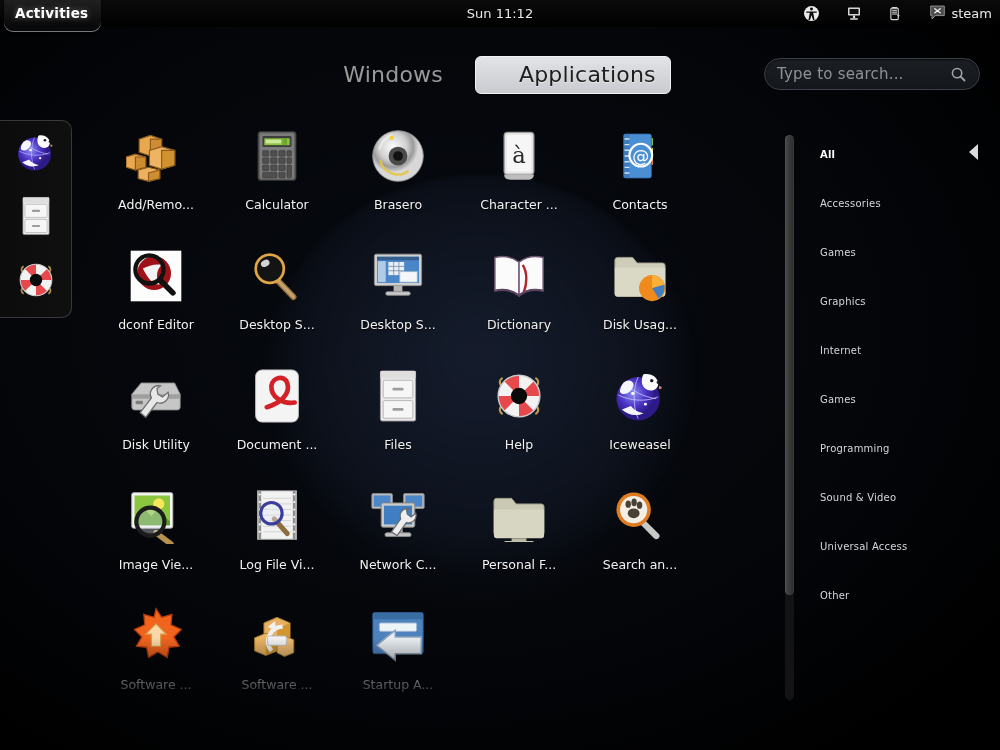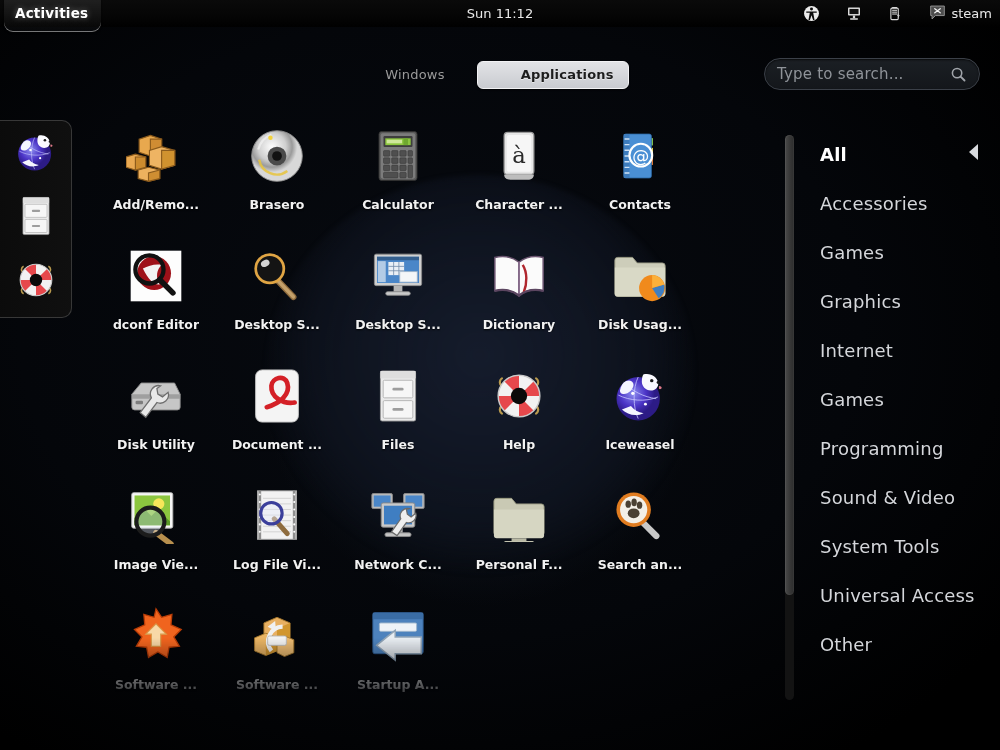--- a/index.html
+++ b/index.html
@@ -62,25 +62,25 @@
   #steam-item{ display:flex; align-items:center; gap:6px; cursor:pointer; }
   #steam-label{ font-size:13px; color:#e9e9e9; }
 
   
   #tabbar{
     position:absolute; top:58px; left:0; width:1000px; height:34px;
     display:flex; align-items:center; justify-content:center; gap:18px;
     z-index:25;
   }
   .tab{
-    font-size:13px; color:#9a9a9a; padding:5px 14px 6px; border-radius:6px;
+    font-size:22px; color:#9a9a9a; padding:5px 14px 6px; border-radius:6px;
     cursor:pointer; letter-spacing:.2px;
   }
   .tab.selected{
-    color:#1d1d1d; font-weight:bold;
+    color:#1d1d1d; font-weight:normal;
     background:linear-gradient(180deg,#e2e3e6 0%,#c9cbd0 100%);
     border:1px solid #f2f2f4;
     box-shadow:0 1px 2px rgba(0,0,0,.65);
     text-shadow:0 1px 0 rgba(255,255,255,.5);
     padding-left:43px;
   }
 
   
   #search-entry{
     position:absolute; top:58px; right:20px;
@@ -118,34 +118,34 @@
     justify-content:start;
   }
   .app-item{
     width:120px; height:120px;
     display:flex; flex-direction:column; align-items:center; justify-content:flex-start;
     padding-top:14px; cursor:pointer; border-radius:6px;
   }
   .app-icon{ width:64px; height:64px; display:flex; align-items:center; justify-content:center; }
   .app-icon svg{ display:block; }
   .app-label{
-    margin-top:9px; font-size:12.5px; color:#f2f2f2; font-weight:bold;
+    margin-top:9px; font-size:12.5px; color:#f2f2f2; font-weight:normal;
     text-align:center; white-space:nowrap; overflow:hidden; max-width:116px;
     text-shadow:0 1px 2px rgba(0,0,0,.9);
   }
 
   
   #categories{
     position:absolute; right:0; top:130px; width:210px; height:580px; z-index:15;
     padding-left:30px;
   }
   .cat-item{
     position:relative;
     height:49px; display:flex; align-items:center;
-    font-size:18px; color:#d5d7db; cursor:pointer; letter-spacing:.2px;
+    font-size:10px; color:#d5d7db; cursor:pointer; letter-spacing:.2px;
   }
   .cat-item.selected{ color:#fff; font-weight:bold; }
   #cat-arrow{
     position:absolute; right:22px; top:14px;
     width:0; height:0;
     border-top:8px solid transparent; border-bottom:8px solid transparent;
     border-right:9px solid #d8dade;
   }
   #cat-scroll{
     position:absolute; right:206px; top:135px; width:9px; height:565px;
@@ -295,41 +295,20 @@
         <path d="M21 33l0 11-11 3V33z" fill="#cc8b2e"></path>
         <path d="M24 44l12 3v9l-12 3-11-3v-9z" fill="#edb15e"></path>
         <path d="M36 47v9l-12 3v-9z" fill="#cf8e32"></path>
       </g>
           </svg>
         </div>
         <div class="app-label">Add/Remo...</div>
       </div>
       <div class="app-item">
         <div class="app-icon">
-          <svg width="60" height="60" viewBox="0 0 64 64">
-      <defs>
-              <radialGradient id="cdg" cx="40%" cy="32%">
-        <stop offset="0" stop-color="#fdfdfd"></stop>
-                <stop offset=".55" stop-color="#cfcfcf"></stop>
-        <stop offset=".8" stop-color="#9a9a9a"></stop>
-                <stop offset="1" stop-color="#d8d8d8"></stop>
-              </radialGradient>
-            </defs>
-      <circle cx="32" cy="32" r="27" fill="url(#cdg)" stroke="#8c8c8c"></circle>
-      <circle cx="32" cy="32" r="10" fill="#4a4a4a"></circle>
-      <circle cx="32" cy="32" r="5.2" fill="#121212"></circle>
-      <path d="M13 36a19 19 0 0 0 30 12" fill="none" stroke="#e8c43c" stroke-width="2.6" opacity=".85"></path>
-      <path d="M26 9a24 24 0 0 0-14 16" fill="none" stroke="#f0f0f0" stroke-width="2.4" opacity=".8"></path>
-      <circle cx="25" cy="12.5" r="2.4" fill="#f2d23e"></circle>
-          </svg>
-        </div>
-        <div class="app-label">Brasero</div>
-      </div>
-      <div class="app-item">
-        <div class="app-icon">
           <svg width="58" height="58" viewBox="0 0 64 64">
       <rect x="11" y="5" width="42" height="54" rx="3" fill="#5c5c5c" stroke="#313131"></rect>
       <rect x="13" y="7" width="38" height="50" rx="2" fill="#7c7c7c"></rect>
       <rect x="16" y="10" width="32" height="12" rx="1.4" fill="#3e3e3e"></rect>
       <rect x="18" y="12.5" width="28" height="7.5" fill="#8cc63f"></rect>
       <rect x="19.5" y="14" width="17" height="4" fill="#cfe79b"></rect>
       <rect x="38" y="12.5" width="5" height="7.5" fill="#6fa82f"></rect>
       <g fill="#4f4f4f" stroke="#373737" stroke-width=".6">
         <rect x="16" y="26" width="7" height="6.2" rx="1"></rect>
               <rect x="25" y="26" width="7" height="6.2" rx="1"></rect>
@@ -345,20 +324,41 @@
               <rect x="43" y="42" width="5" height="14" rx="1"></rect>
         <rect x="16" y="50" width="16" height="6.2" rx="1"></rect>
               <rect x="34" y="50" width="7" height="6.2" rx="1"></rect>
       </g>
           </svg>
         </div>
         <div class="app-label">Calculator</div>
       </div>
       <div class="app-item">
         <div class="app-icon">
+          <svg width="60" height="60" viewBox="0 0 64 64">
+      <defs>
+              <radialGradient id="cdg" cx="40%" cy="32%">
+        <stop offset="0" stop-color="#fdfdfd"></stop>
+                <stop offset=".55" stop-color="#cfcfcf"></stop>
+        <stop offset=".8" stop-color="#9a9a9a"></stop>
+                <stop offset="1" stop-color="#d8d8d8"></stop>
+              </radialGradient>
+            </defs>
+      <circle cx="32" cy="32" r="27" fill="url(#cdg)" stroke="#8c8c8c"></circle>
+      <circle cx="32" cy="32" r="10" fill="#4a4a4a"></circle>
+      <circle cx="32" cy="32" r="5.2" fill="#121212"></circle>
+      <path d="M13 36a19 19 0 0 0 30 12" fill="none" stroke="#e8c43c" stroke-width="2.6" opacity=".85"></path>
+      <path d="M26 9a24 24 0 0 0-14 16" fill="none" stroke="#f0f0f0" stroke-width="2.4" opacity=".8"></path>
+      <circle cx="25" cy="12.5" r="2.4" fill="#f2d23e"></circle>
+          </svg>
+        </div>
+        <div class="app-label">Brasero</div>
+      </div>
+      <div class="app-item">
+        <div class="app-icon">
           <svg width="56" height="58" viewBox="0 0 64 64">
       <rect x="15" y="5" width="34" height="48" rx="4" fill="#e6e6e6" stroke="#9c9c9c" stroke-width="1.4"></rect>
       <rect x="18" y="8" width="28" height="42" rx="3" fill="#f6f6f6"></rect>
       <path d="M15 53c0 4 3 6 7 6h20c4 0 7-2 7-6z" fill="#bdbdbd"></path>
       <text x="32" y="40" font-family="DejaVu Serif,serif" font-size="26" fill="#2a2a2a" text-anchor="middle">à</text>
           </svg>
         </div>
         <div class="app-label">Character ...</div>
       </div>
       <div class="app-item">
@@ -668,21 +668,18 @@
     <div class="cat-item">
       <span>Games</span>
     </div>
     <div class="cat-item">
       <span>Programming</span>
     </div>
     <div class="cat-item">
       <span>Sound &amp; Video</span>
     </div>
     <div class="cat-item">
-      <span>System Tools</span>
-    </div>
-    <div class="cat-item">
       <span>Universal Access</span>
     </div>
     <div class="cat-item">
       <span>Other</span>
     </div>
   </div>
 
 </body></html>

